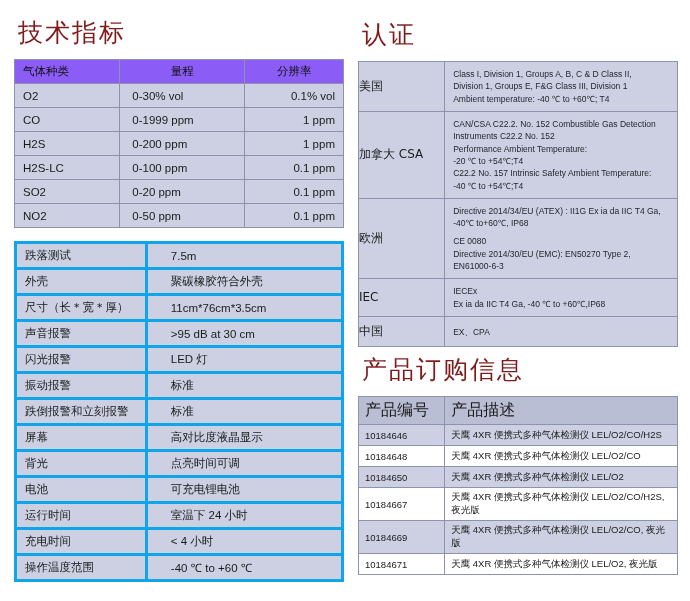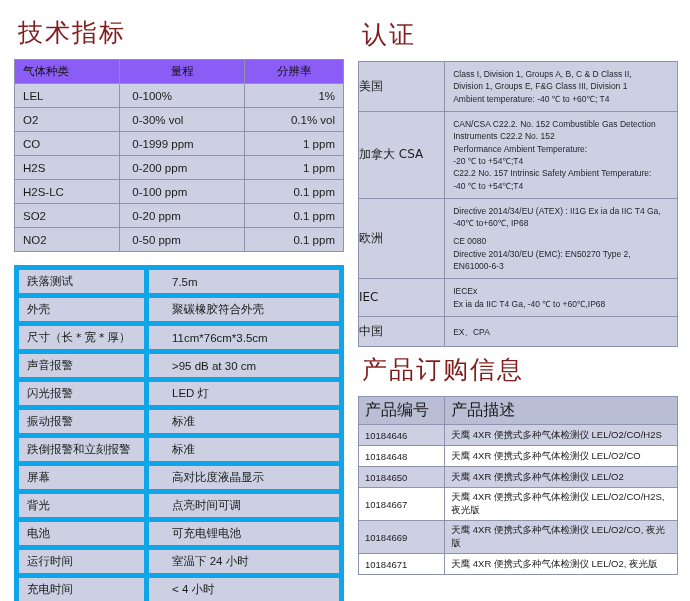--- a/index.html
+++ b/index.html
@@ -68,21 +68,21 @@
   .tbl-gas td.c1 { width: 32%; text-align: left; padding-left: 8px;}
   .tbl-gas td.c2 { width: 38%; text-align: left; padding-left: 12px;}
   .tbl-gas td.c3 { width: 30%; text-align: right; padding-right: 8px;}
 
   
   .tbl-phys {
     border: 1px solid #8d93ad;
     margin-top: 13px;
   }
   .tbl-phys td {
-    border: 5px solid #0ea5e9;
+    border: 3px solid #0ea5e9;
     padding: 4px 6px;
     background: #ccd0e2;
     font-size: 11.5px;
     vertical-align: middle;
   }
   .tbl-phys td.k { width: 40%; padding-left: 8px; }
   .tbl-phys td.v { width: 60%; padding-left: 23px; }
 
   
   .tbl-cert {
@@ -155,25 +155,20 @@
     <table class="tbl-gas">
       <thead>
         <tr>
           <th class="first">气体种类</th>
           <th>量程</th>
           <th>分辨率</th>
         </tr>
       </thead>
       <tbody>
         <tr>
-          <td class="c1">LEL</td>
-          <td class="c2">0-100%</td>
-          <td class="c3">1%</td>
-        </tr>
-        <tr>
           <td class="c1">O2</td>
           <td class="c2">0-30% vol</td>
           <td class="c3">0.1% vol</td>
         </tr>
         <tr>
           <td class="c1">CO</td>
           <td class="c2">0-1999 ppm</td>
           <td class="c3">1 ppm</td>
         </tr>
         <tr>

